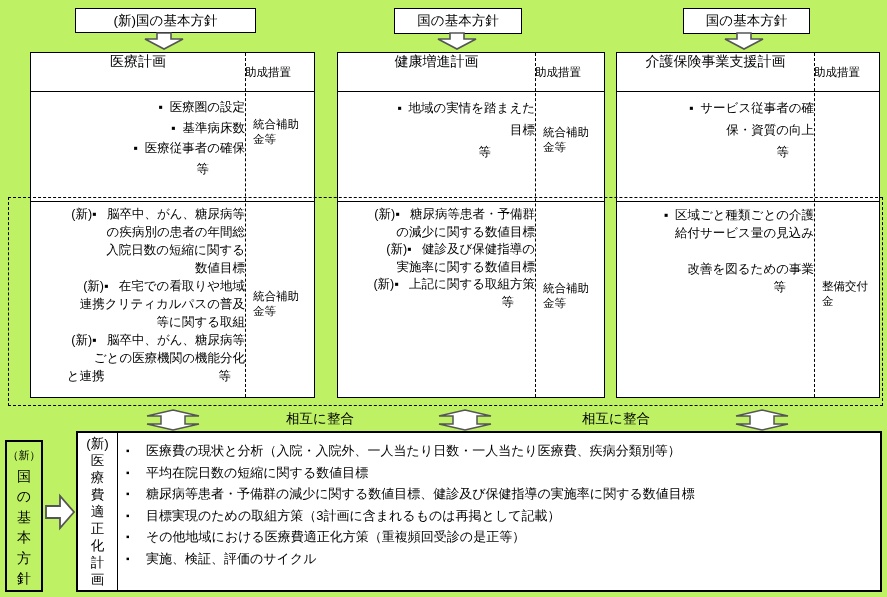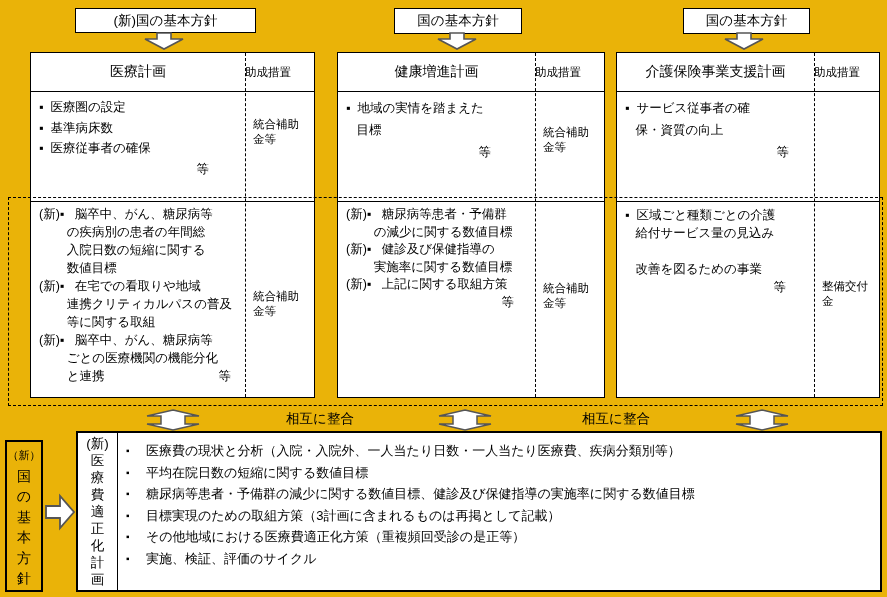--- a/index.html
+++ b/index.html
@@ -1,27 +1,27 @@
 <!DOCTYPE html>
 <html><head>
 <meta charset="utf-8">
 <style>
   html,body{margin:0;padding:0;background:#fff;}
-  .canvas{position:relative;width:887px;height:597px;background:#eab308;
+  .canvas{position:relative;width:887px;height:597px;background:#bef264;
           font-family:"Liberation Sans",sans-serif;color:#000;overflow:hidden;}
   .topbox{position:absolute;border:1px solid #000;background:#fff;display:flex;
           align-items:center;justify-content:center;font-size:13.5px;}
   .ptable{position:absolute;border:1px solid #000;height:346px;background:#fff;box-sizing:border-box;}
   .thead{position:absolute;left:0;right:0;top:0;height:38px;border-bottom:1px solid #000;display:flex;}
-  .ttitle{display:flex;align-items:center;justify-content:center;font-size:14px;}
+  .ttitle{display:flex;justify-content:center;font-size:14px;}
   .taid{flex:1;display:flex;align-items:center;justify-content:flex-start;font-size:11.5px;}
   .vdash{position:absolute;top:0;bottom:0;width:0;border-left:1px dashed #000;}
   .hsplit{position:absolute;left:0;right:0;top:148px;height:0;border-top:1px solid #000;}
   .tcontent{position:absolute;left:0;padding-left:8px;box-sizing:border-box;}
-  .line{white-space:pre;font-size:12.5px;}
+  .line{white-space:pre;font-size:12.5px;text-align:right;}
   .etc{text-align:right;white-space:pre;}
   .rowsplit{display:flex;justify-content:space-between;white-space:pre;font-size:12.5px;}
   .aidcell{position:absolute;font-size:11.5px;line-height:15px;}
   .dashedrect{position:absolute;border:1px dashed #000;pointer-events:none;}
   .mutual{position:absolute;font-size:13.5px;width:120px;text-align:center;}
   .vbox{position:absolute;border:2px solid #000;text-align:center;box-sizing:border-box;padding-top:3px;}
   .vbox .vchar{font-size:14px;line-height:20.5px;}
   .vbox .small, .blabel .small{font-size:11px;}
   .bpanel{position:absolute;border:2px solid #000;box-sizing:border-box;background:#fff;}
   .blabel{position:absolute;left:0;top:0;bottom:0;width:40px;border-right:1px solid #000;

